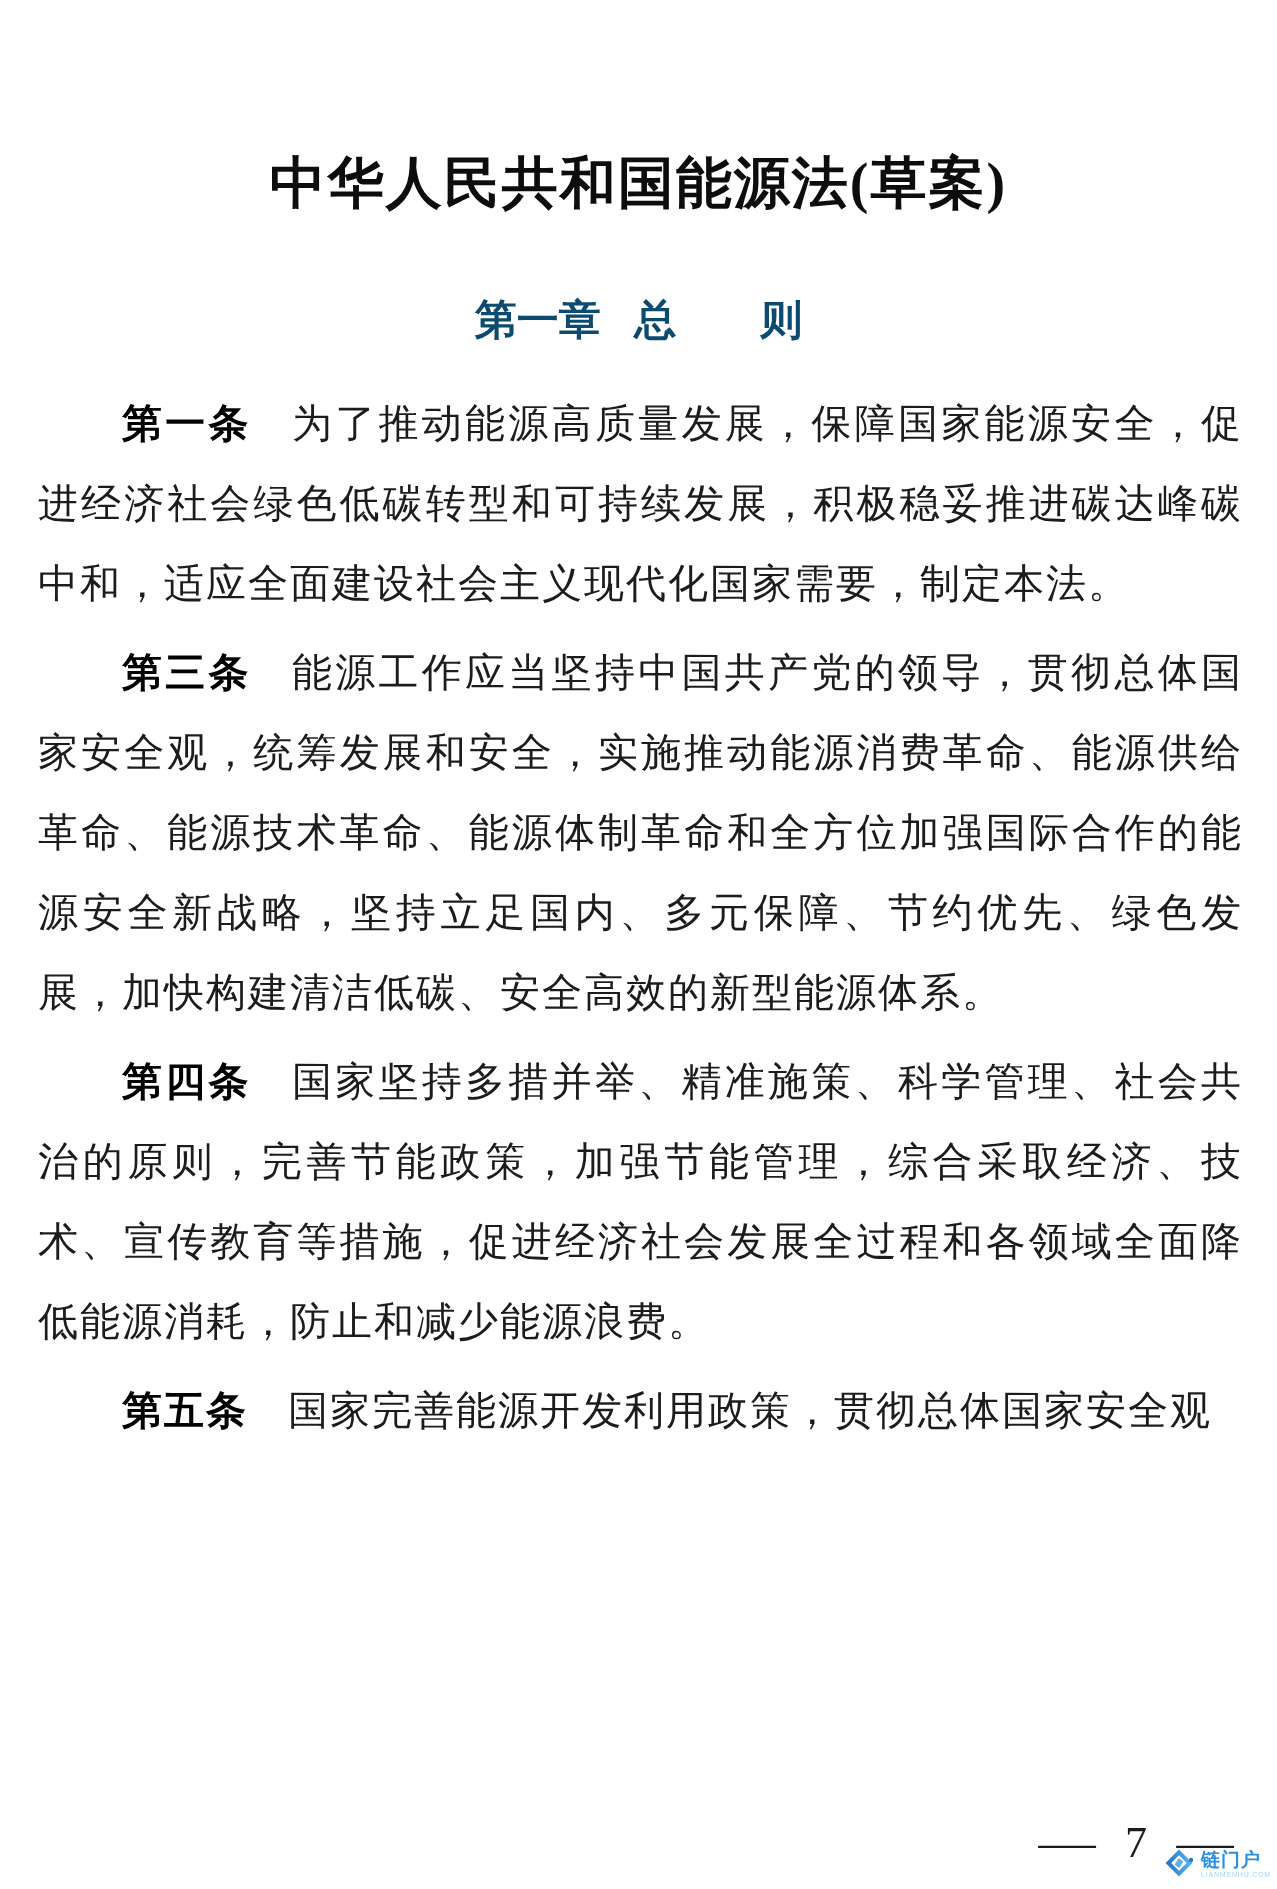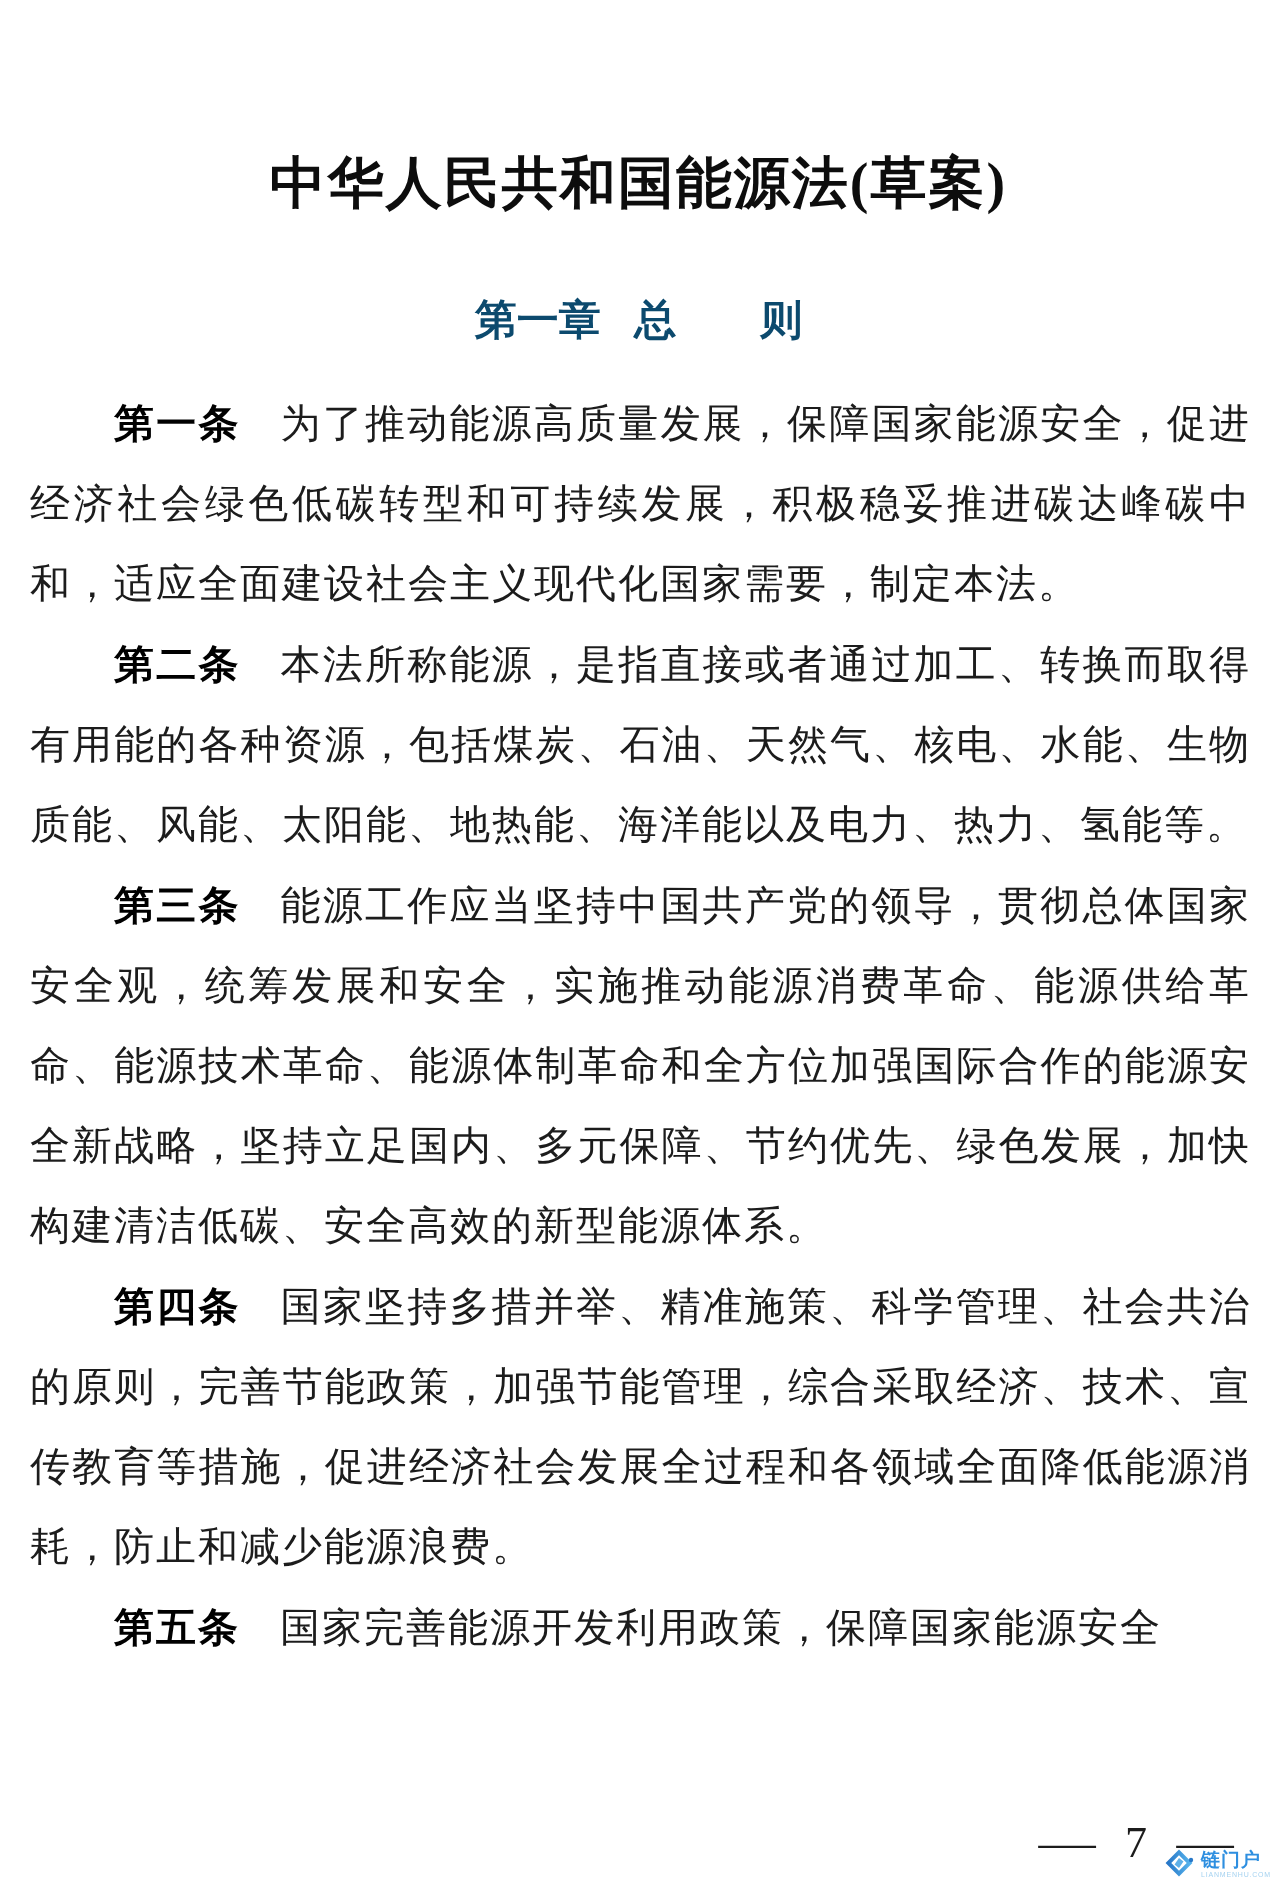--- a/index.html
+++ b/index.html
@@ -41,21 +41,21 @@
   .doc-body {
     margin: 40px 26px 0 30px;
     font-size: 40px;
     line-height: 80px;
     text-align: justify;
     text-justify: inter-character;
     letter-spacing: 2px;
     color: #1c1c1c;
   }
   .article-para {
-    margin: 0;
+    margin: 8px;
     text-indent: 84px;
   }
   .article-label {
     font-family: "Liberation Sans", "DejaVu Sans", sans-serif;
     font-weight: 700;
     color: #000000;
     margin-right: 40px;
   }
   .page-footer {
     position: absolute;
@@ -107,24 +107,23 @@
 
   <h1 class="doc-title">中华人民共和国能源法(草案)</h1>
 
   <div class="chapter-heading">
     <span class="chapter-label">第一章</span><span>总　　则</span>
   </div>
 
   <main class="doc-body">
     <div id="articles">
         <p class="article-para"><b class="article-label">第一条</b><span>为了推动能源高质量发展，保障国家能源安全，促进经济社会绿色低碳转型和可持续发展，积极稳妥推进碳达峰碳中和，适应全面建设社会主义现代化国家需要，制定本法。</span></p>
-        <p class="article-para"><b class="article-label">第二条</b><span>本法所称能源，是指直接或者通过加工、转换而取得有用能的各种资源，包括煤炭、石油、天然气、核电、水能、生物质能、风能、太阳能、地热能、海洋能以及电力、热力、氢能等。</span></p>
         <p class="article-para"><b class="article-label">第三条</b><span>能源工作应当坚持中国共产党的领导，贯彻总体国家安全观，统筹发展和安全，实施推动能源消费革命、能源供给革命、能源技术革命、能源体制革命和全方位加强国际合作的能源安全新战略，坚持立足国内、多元保障、节约优先、绿色发展，加快构建清洁低碳、安全高效的新型能源体系。</span></p>
         <p class="article-para"><b class="article-label">第四条</b><span>国家坚持多措并举、精准施策、科学管理、社会共治的原则，完善节能政策，加强节能管理，综合采取经济、技术、宣传教育等措施，促进经济社会发展全过程和各领域全面降低能源消耗，防止和减少能源浪费。</span></p>
-        <p class="article-para"><b class="article-label">第五条</b><span>国家完善能源开发利用政策，保障国家能源安全</span></p>
+        <p class="article-para"><b class="article-label">第五条</b><span>国家完善能源开发利用政策，贯彻总体国家安全观</span></p>
       </div>
   </main>
 
   <div class="page-footer">
     <span class="dash">—</span>
     <span>7</span>
     <span class="dash">—</span>
   </div>
 
   <div class="site-logo">

